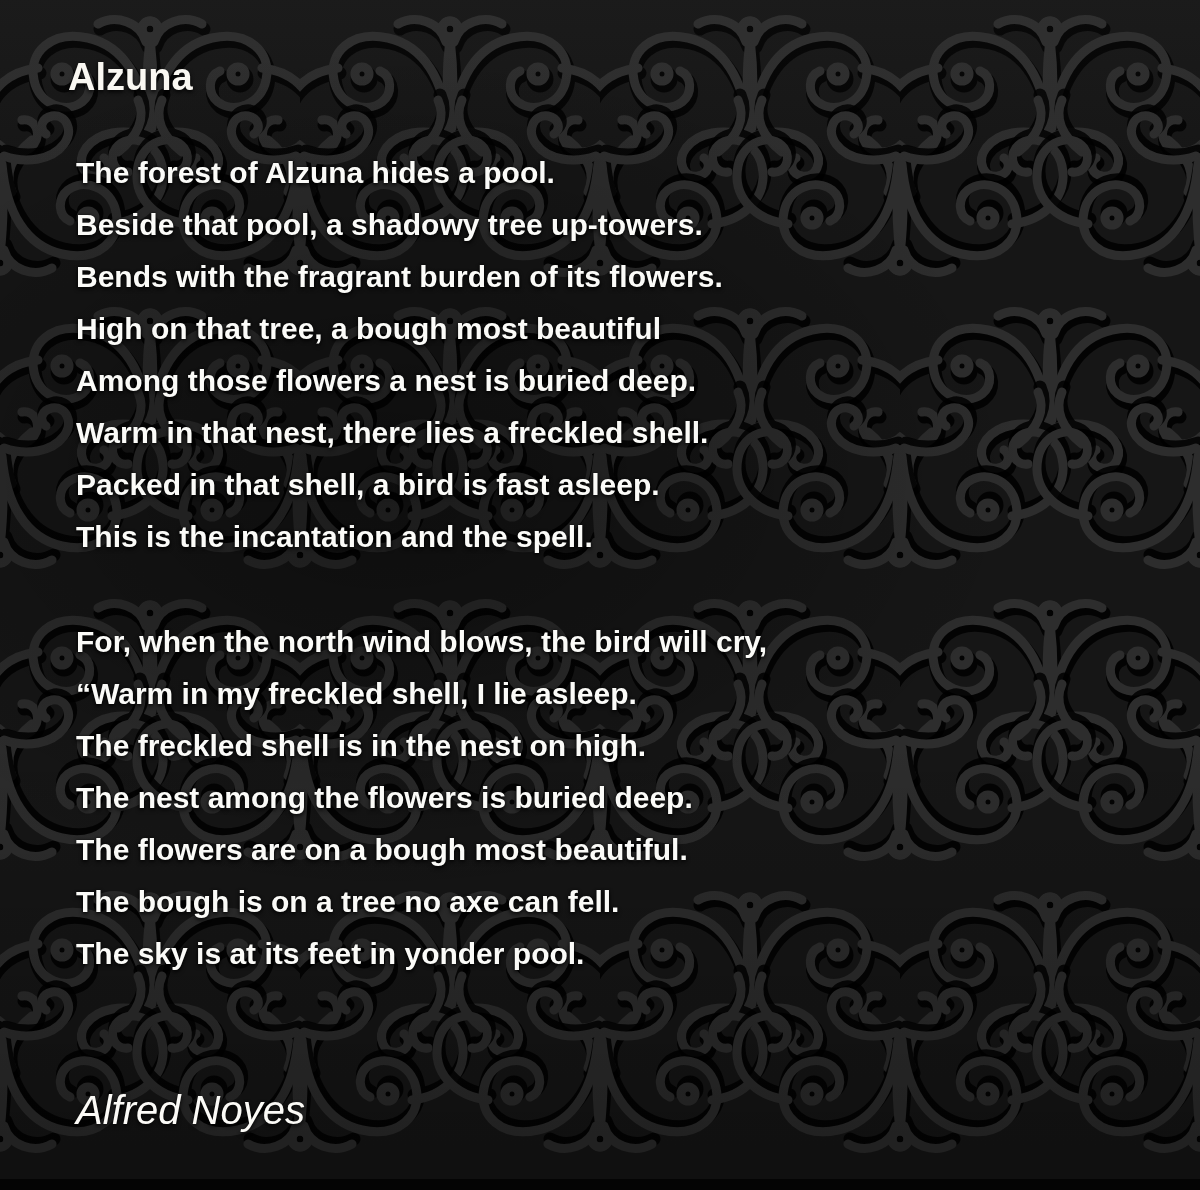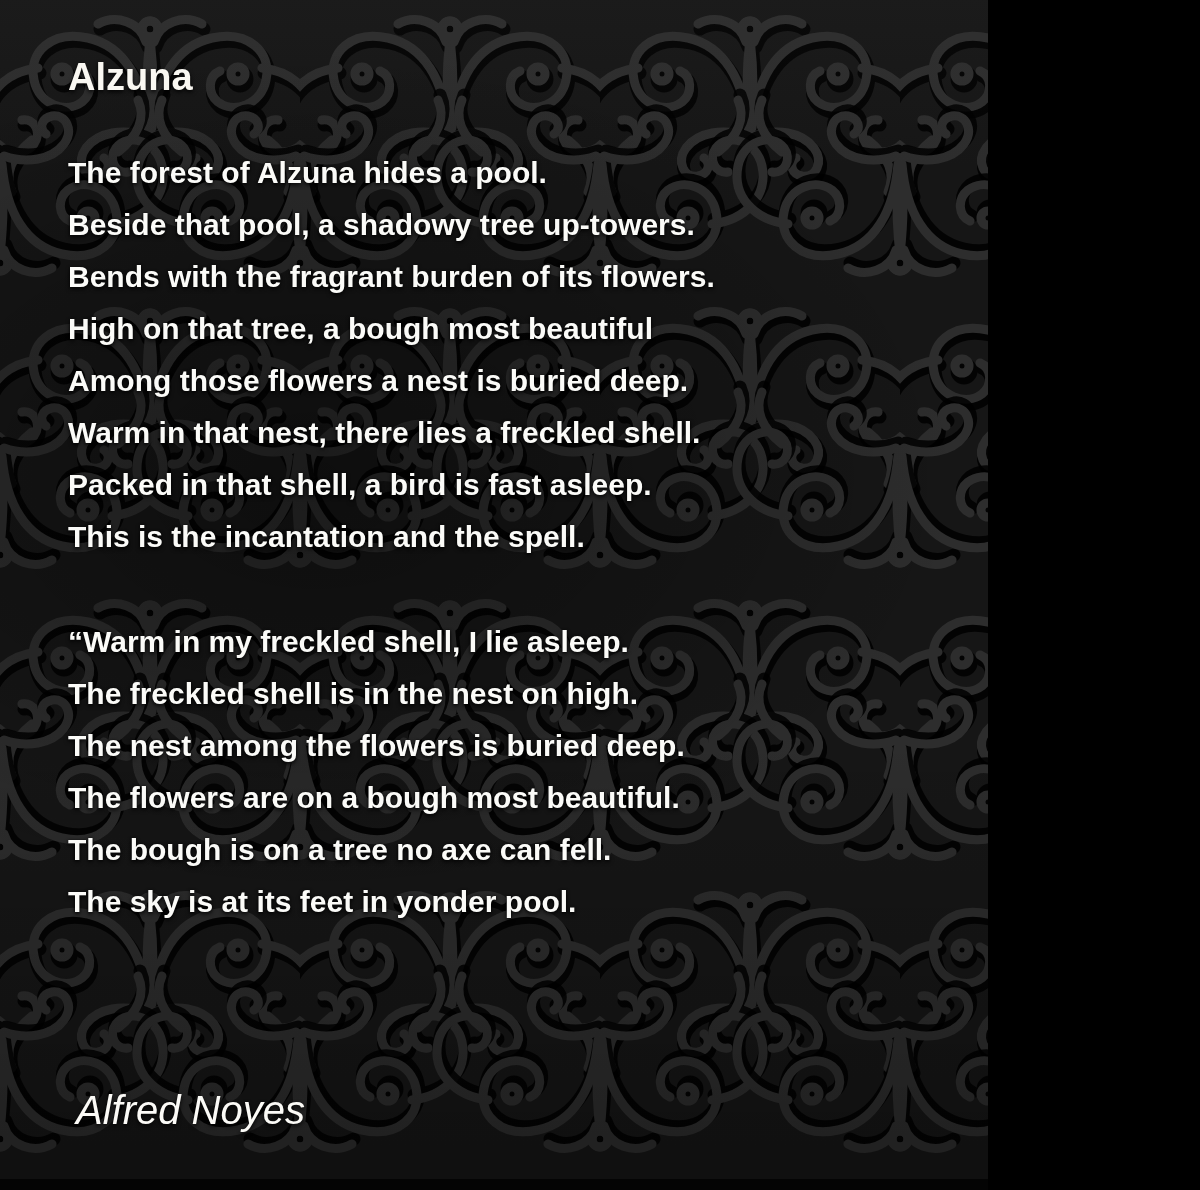--- a/index.html
+++ b/index.html
@@ -1,38 +1,38 @@
 <!DOCTYPE html>
 <html><head>
 <meta charset="utf-8">
 <style>
   html,body{margin:0;padding:0;background:#000;}
   .stage{
     position:relative;
-    width:988px;height:1190px;
+    width:1200px;height:1190px;
     overflow:hidden;
     background:#141414;
     font-family:"Liberation Sans","DejaVu Sans",sans-serif;
   }
   .bg{position:absolute;left:0;top:0;width:1200px;height:1190px;display:block;}
   .vignette{
     position:absolute;left:0;top:0;width:100%;height:100%;
     background:
       radial-gradient(ellipse 900px 600px at 32% 40%, rgba(0,0,0,0.40), rgba(0,0,0,0) 72%),
       linear-gradient(180deg, rgba(70,70,70,0.10) 0%, rgba(0,0,0,0) 14%, rgba(0,0,0,0) 62%, rgba(0,0,0,0.30) 100%);
     pointer-events:none;
   }
   .title{
     position:absolute;left:68px;top:56px;margin:0;
     font-size:38px;font-weight:700;line-height:1.15;
     color:#faf8f2;
     text-shadow:0 2px 4px rgba(0,0,0,0.9);
   }
   .stanza{
-    position:absolute;left:68px;
+    position:absolute;left:76px;
     font-size:30px;font-weight:700;line-height:52px;
     color:#fbfbf8;
     text-shadow:0 2px 4px rgba(0,0,0,0.9), 0 0 2px rgba(0,0,0,0.6);
     white-space:nowrap;
   }
   .stanza-1{top:147px;}
   .stanza-2{top:616px;}
   .author{
     position:absolute;left:76px;top:1086px;
     font-size:40px;font-style:italic;font-weight:400;line-height:48px;
@@ -89,20 +89,21 @@
     <div class="line">Beside that pool, a shadowy tree up-towers.</div>
     <div class="line">Bends with the fragrant burden of its flowers.</div>
     <div class="line">High on that tree, a bough most beautiful</div>
     <div class="line">Among those flowers a nest is buried deep.</div>
     <div class="line">Warm in that nest, there lies a freckled shell.</div>
     <div class="line">Packed in that shell, a bird is fast asleep.</div>
     <div class="line">This is the incantation and the spell.</div>
   </div>
 
   <div class="stanza stanza-2">
+    <div class="line">For, when the north wind blows, the bird will cry,</div>
     <div class="line">“Warm in my freckled shell, I lie asleep.</div>
     <div class="line">The freckled shell is in the nest on high.</div>
     <div class="line">The nest among the flowers is buried deep.</div>
     <div class="line">The flowers are on a bough most beautiful.</div>
     <div class="line">The bough is on a tree no axe can fell.</div>
     <div class="line">The sky is at its feet in yonder pool.</div>
   </div>
 
   <div class="author">Alfred Noyes</div>
 

